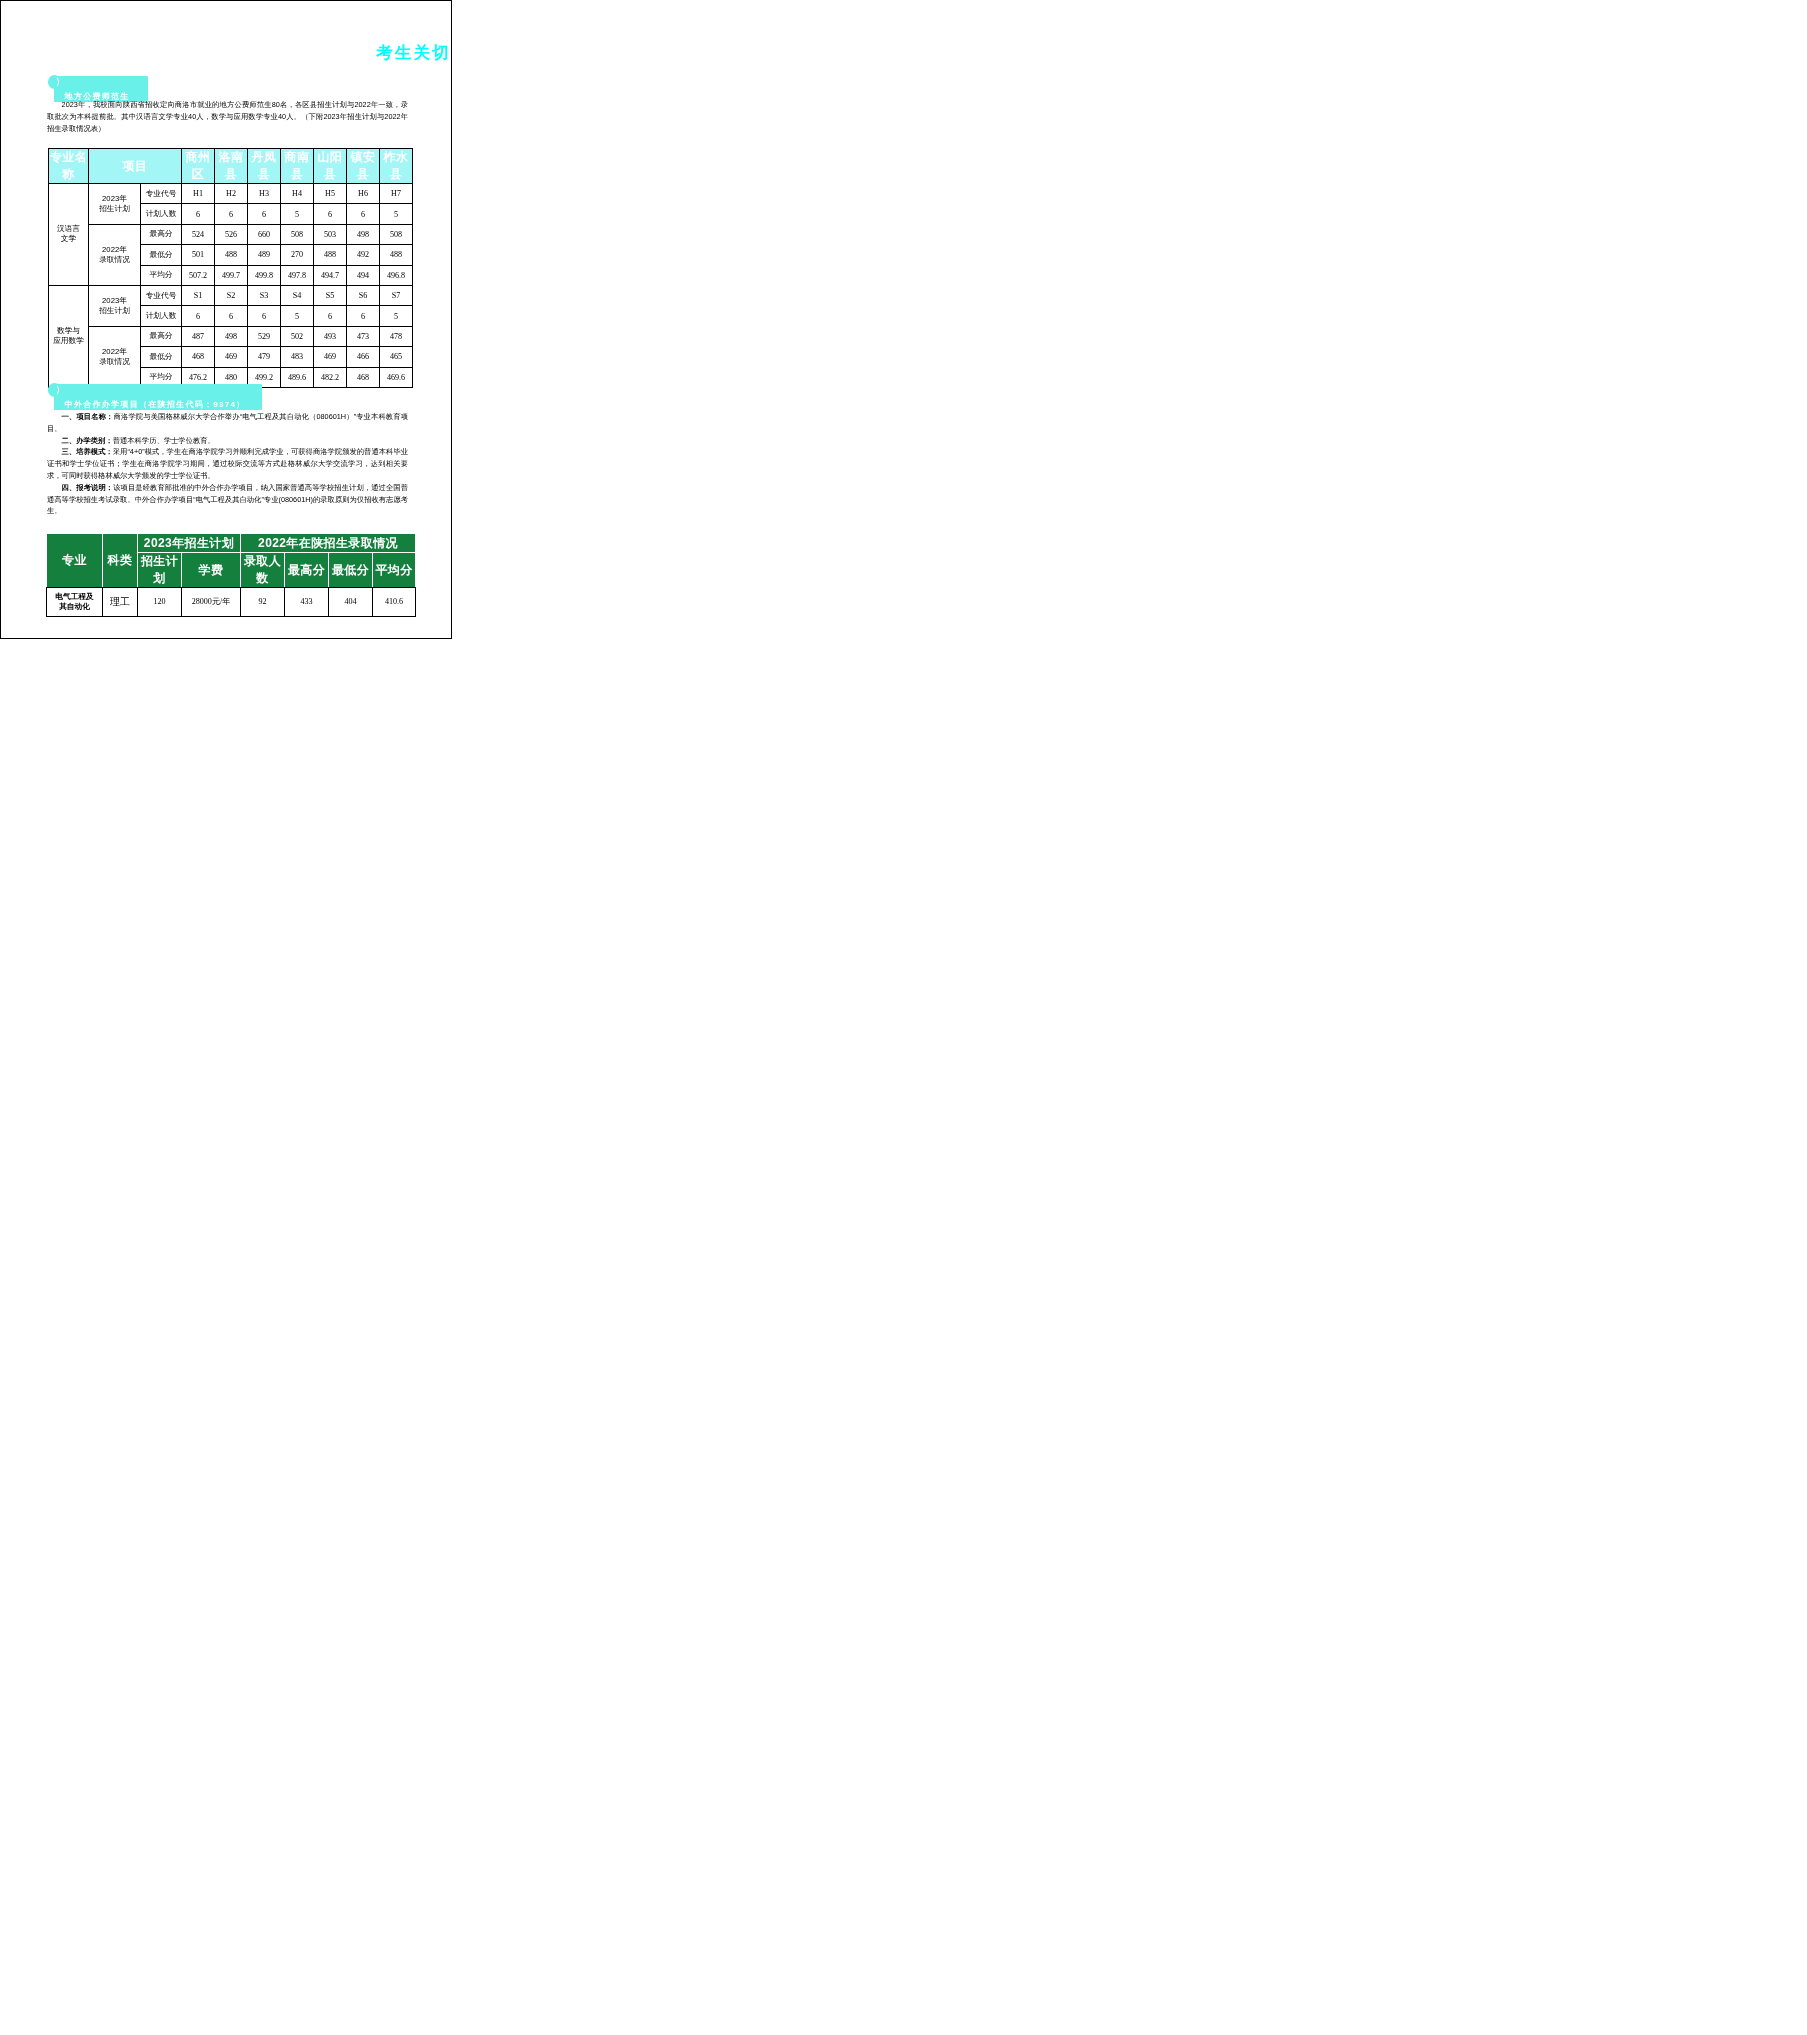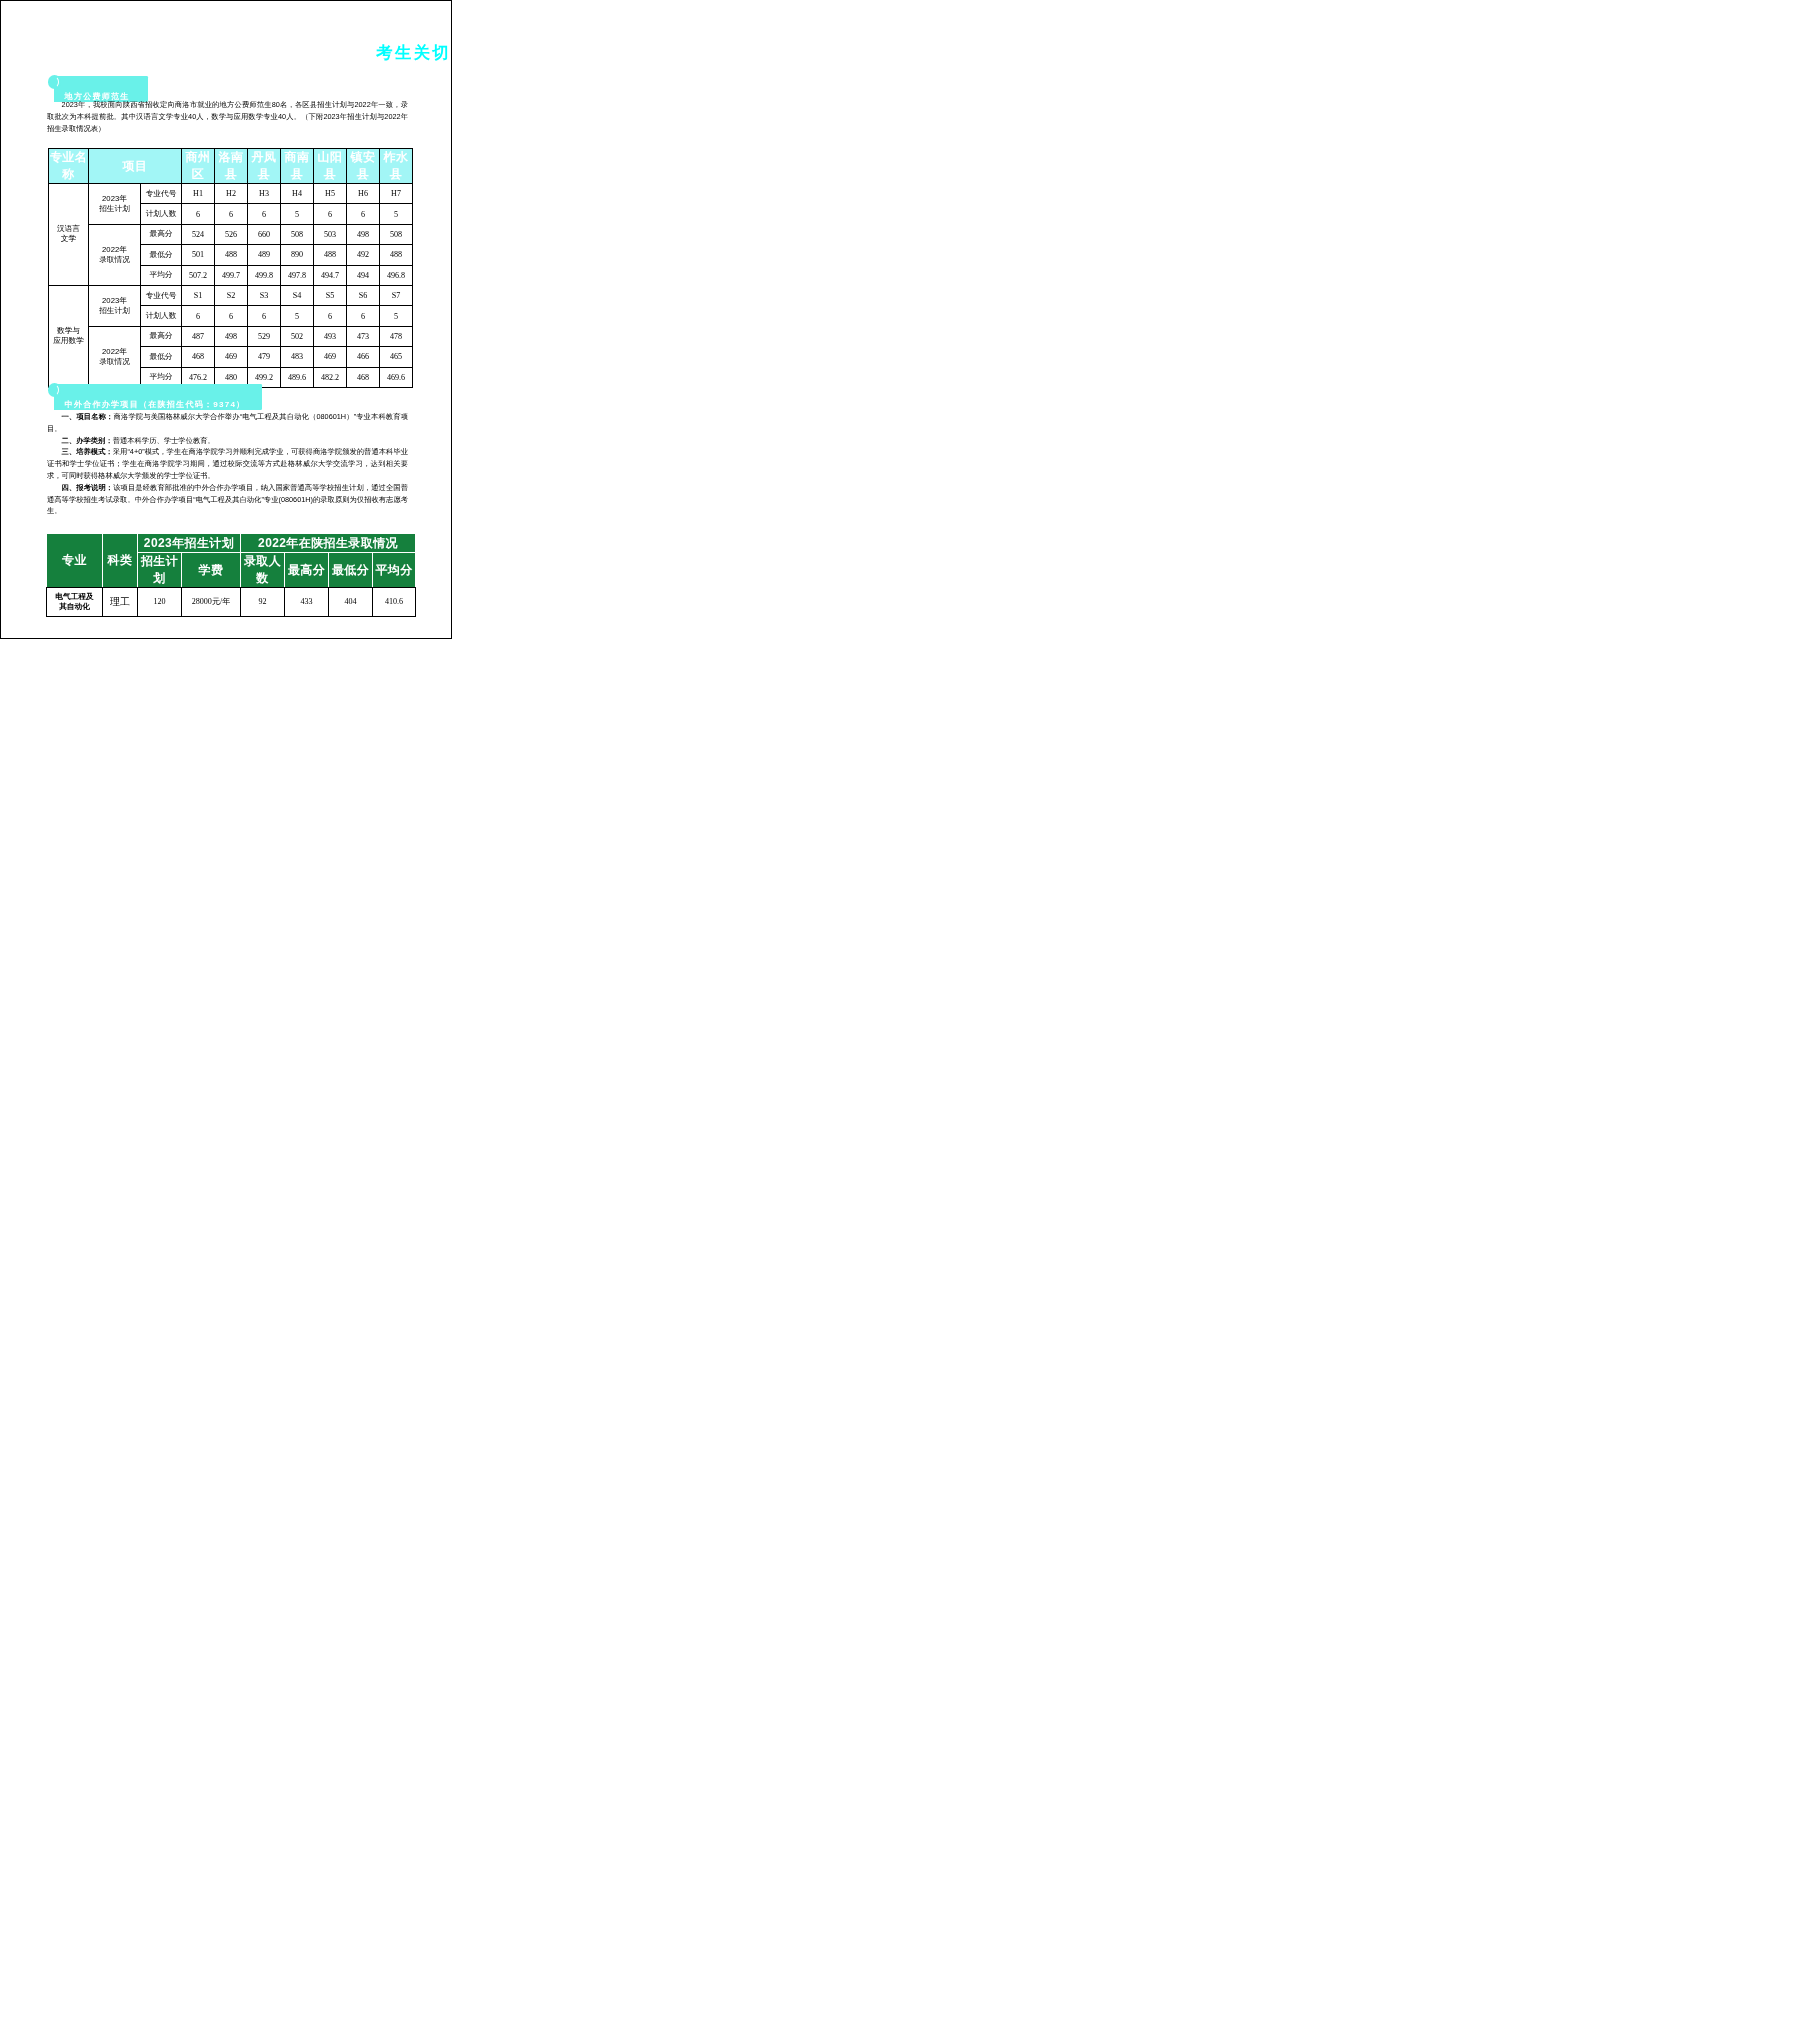--- a/index.html
+++ b/index.html
@@ -191,21 +191,21 @@
       <td class="num">508</td>
       <td class="num">503</td>
       <td class="num">498</td>
       <td class="num">508</td>
     </tr>
     <tr>
       <td class="lab">最低分</td>
       <td class="num">501</td>
       <td class="num">488</td>
       <td class="num">489</td>
-      <td class="num">890</td>
+      <td class="num">270</td>
       <td class="num">488</td>
       <td class="num">492</td>
       <td class="num">488</td>
     </tr>
     <tr>
       <td class="lab">平均分</td>
       <td class="num">507.2</td>
       <td class="num">499.7</td>
       <td class="num">499.8</td>
       <td class="num">497.8</td>

